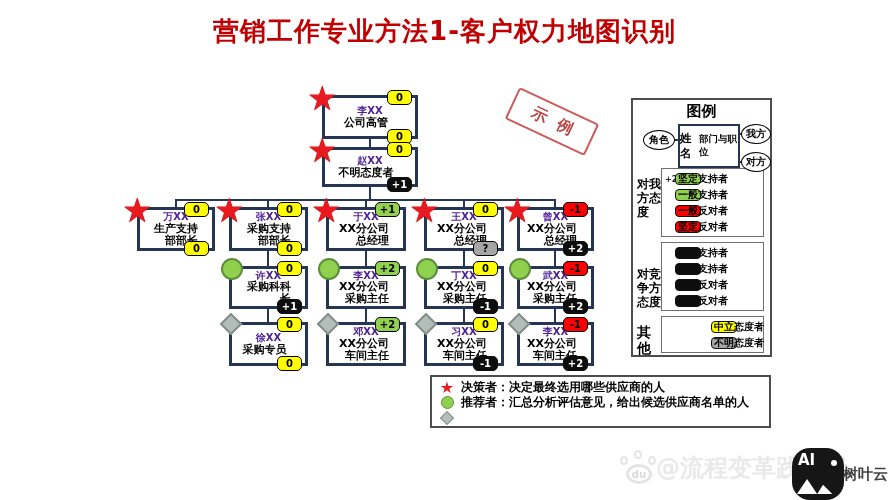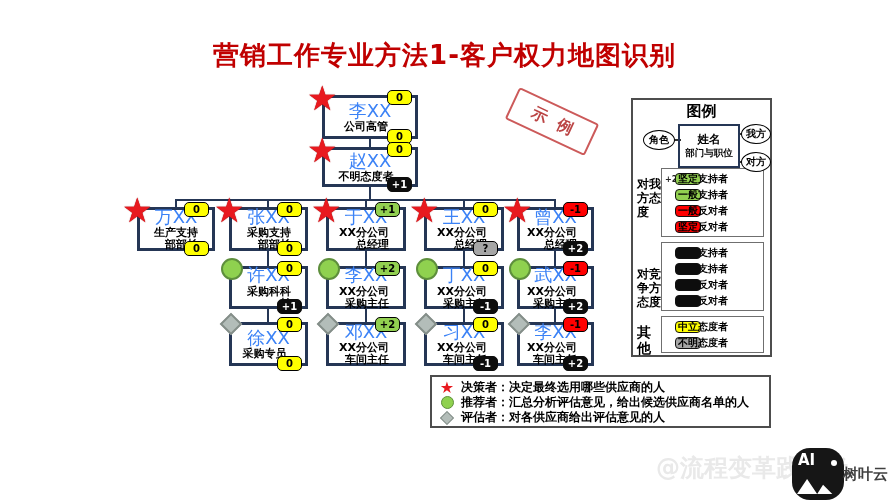--- a/index.html
+++ b/index.html
@@ -2,26 +2,26 @@
 <html><head>
 <meta charset="utf-8">
 <style>
   * { margin:0; padding:0; box-sizing:border-box; }
   html,body { background:#fff; }
   body { font-family:"DejaVu Sans","Liberation Sans",sans-serif; }
   #stage { position:relative; width:889px; height:500px; background:#ffffff; overflow:hidden; }
 
   
   .title { position:absolute; top:14px; left:0; width:889px; text-align:center;
-           font-size:26px; font-weight:bold; color:#C00000; letter-spacing:1px;margin-top:24px; }
+           font-size:26px; font-weight:bold; color:#C00000; letter-spacing:1px; }
 
   
   .node { position:absolute; background:#fff; border:3px solid #253655; display:flex;
           flex-direction:column; align-items:center; justify-content:center; z-index:2; }
-  .node .nm { font-size:18px; font-weight:normal; color:#3b82f6; line-height:1.15; }
+  .node .nm { font-size:10px; font-weight:bold; color:#4c1d95; line-height:1.15; }
   .node .tt { font-size:11px; font-weight:bold; color:#000; line-height:1.1; text-align:right; padding:0 14px 0 6px; }
   .mk-star { position:absolute; left:-18px; top:-17px; font-size:34px; color:#E8191F; z-index:3;
              text-shadow:0 0 1px #8a0000; line-height:1; }
   .mk-circle { position:absolute; left:-11px; top:-11px; width:22px; height:22px; border-radius:50%;
                background:#8FD14F; border:2px solid #5E8F3C; z-index:3; }
   .mk-diamond { position:absolute; left:-9px; top:-9px; width:16px; height:16px;
                 background:#B3BDB9; border:2px solid #848E89; transform:rotate(45deg); z-index:3; }
   .badge { position:absolute; width:25px; height:15px; border-radius:5px; border:1.5px solid #000;
            font-size:10px; font-weight:bold; color:#000; display:flex; align-items:center;
            justify-content:center; z-index:4; line-height:1; }
@@ -58,21 +58,21 @@
   .panel-title { position:absolute; top:2px; left:0; width:100%; text-align:center;
                  font-size:15px; font-weight:bold; color:#000; }
   .mini { position:absolute; top:18px; left:0; width:100%; height:48px; }
   .ellipse { position:absolute; border:1.5px solid #000; border-radius:50%; background:#fff;
              display:flex; align-items:center; justify-content:center;
              font-size:10px; font-weight:bold; z-index:2; }
   .el-role  { left:10px; top:12px; width:32px; height:20px; }
   .el-ours  { left:108px; top:6px;  width:30px; height:20px; }
   .el-their { left:108px; top:34px; width:30px; height:20px; }
   .mini-box { position:absolute; left:45px; top:6px; width:62px; height:44px;
-              border:2px solid #253655; display:flex; flex-direction:column;
+              border:2px solid #253655; display:flex; flex-direction:row;
               align-items:center; justify-content:center; z-index:1; }
   .mini-box .mb1 { font-size:11.5px; font-weight:bold; }
   .mini-box .mb2 { font-size:9.5px; font-weight:bold; }
   .mini-line { position:absolute; background:#333; z-index:0; }
 
   .sect { position:absolute; left:0; width:100%; }
   .sect-label { position:absolute; left:4px; width:27px; font-size:12px; font-weight:bold;
                 line-height:1.15; color:#000; word-break:break-all; }
   .sect-box { position:absolute; left:28px; width:103px; border:1.5px solid #6f6f6f;
               padding:2px 0 1px 0; background:#fff; }
@@ -284,21 +284,21 @@
             <span class="stx">一般反对者</span>
           </div>
           <div class="srow">
             <span class="pill bg-black"></span>
             <span class="stx">坚定反对者</span>
           </div>
         </div>
     </div>
     <div class="sect" style="top:214px;height:40px;">
       <div class="sect-label" style="top:10px;font-size:14px;">其他</div>
-      <div class="sect-box" style="top:2px;">
+      <div class="sect-box" style="top:2px;padding-left:36px;">
           <div class="srow">
             <span class="pill bg-yellow"></span>
             <span class="stx">中立态度者</span>
           </div>
           <div class="srow">
             <span class="pill bg-gray"></span>
             <span class="stx">不明态度者</span>
           </div>
         </div>
     </div>
@@ -314,24 +314,29 @@
     <div class="role-row">
       <span class="role-ic">
           <span class="role-circle"></span>
         </span>
       <span class="role-tx">推荐者：汇总分析评估意见，给出候选供应商名单的人</span>
     </div>
     <div class="role-row">
       <span class="role-ic">
           <span class="role-diamond"></span>
         </span>
-      <span class="role-tx">评估者：对各供应商给出评估意见的人</span>
     </div>
   </div>
 
+  <div class="paw">
+    <span class="toe toe1"></span>
+      <span class="toe toe2"></span>
+      <span class="toe toe3"></span>
+    <span class="pad">du</span>
+  </div>
   <div class="wm-text">@流程变革践行者</div>
   <div class="ailogo">
     <span class="ai">AI</span>
     <span class="mtn"></span>
     <span class="moon"></span>
   </div>
   <div class="brand">树叶云</div>
 
 </div>
 

